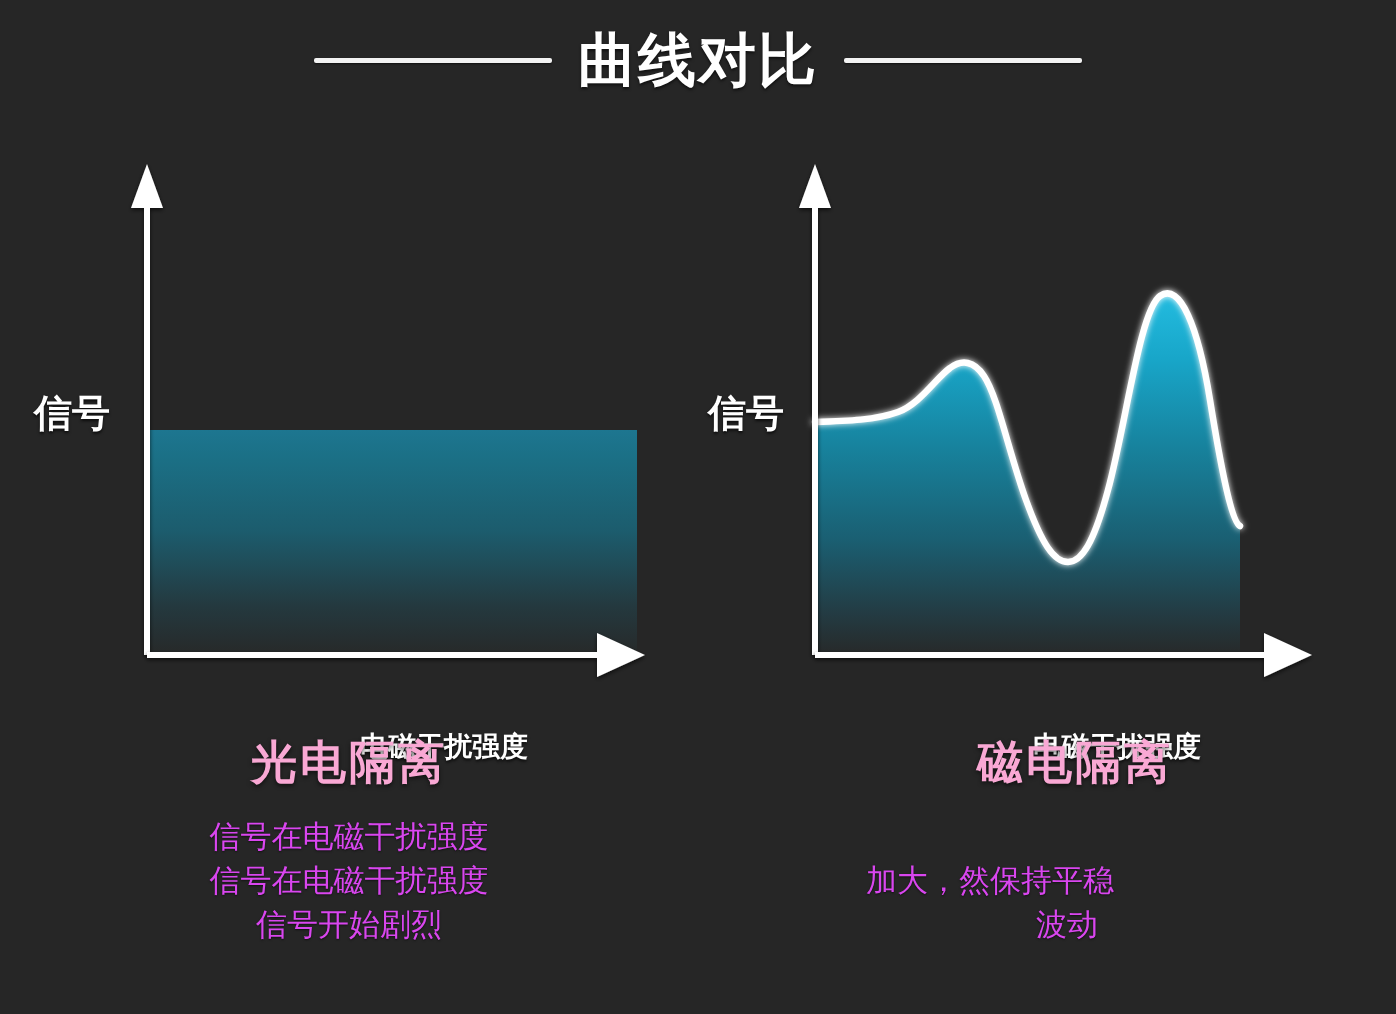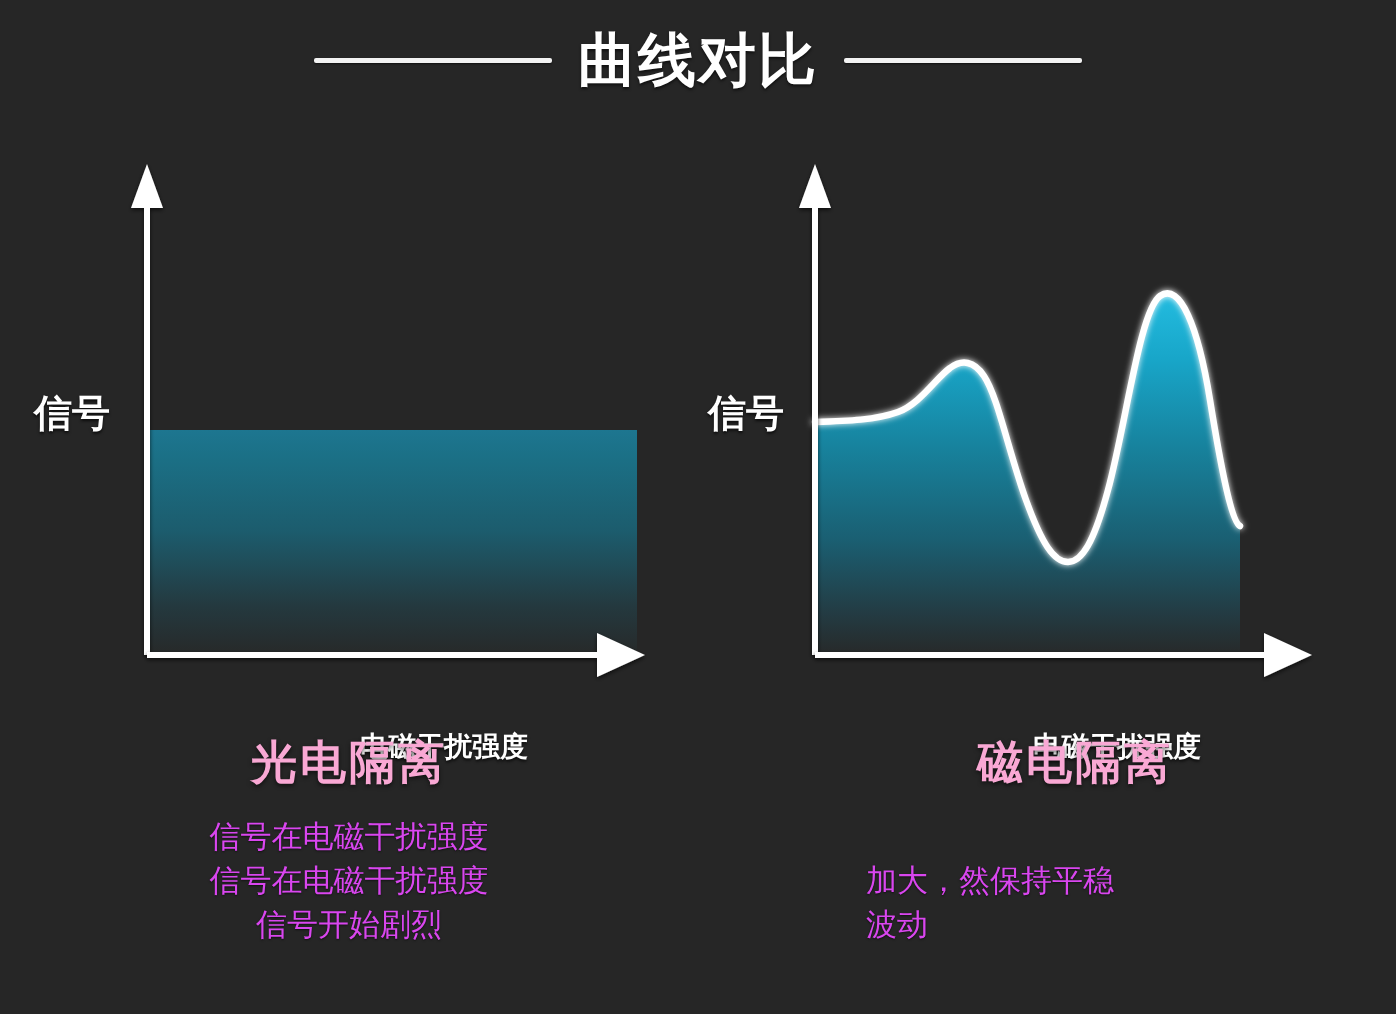--- a/index.html
+++ b/index.html
@@ -57,21 +57,21 @@
     text-align:center;font-size:46px;font-weight:bold;color:#f9a8d4;
     letter-spacing:3px;text-shadow:0 2px 4px rgba(0,0,0,.6);
     line-height:1.15;
   }
   .caption-body{
     margin-top:26px;font-size:31px;line-height:1.42;color:#d946ef;
     text-shadow:0 1px 2px rgba(0,0,0,.55);
   }
   .caption-col.left  .caption-body{width:420px;margin-left:139px;text-align:center;}
   .caption-col.right .caption-body{width:402px;margin-left:140px;text-align:left;}
-  .caption-col.right .caption-body .last-line{display:block;text-align:left;}
+  .caption-col.right .caption-body .last-line{display:block;text-align:center;}
 </style>
 </head>
 <body>
 
 <div id="stage">
 
   <div class="title-row">
     <div class="title-rule"></div>
     <div class="title-text">曲线对比</div>
     <div class="title-rule"></div>

